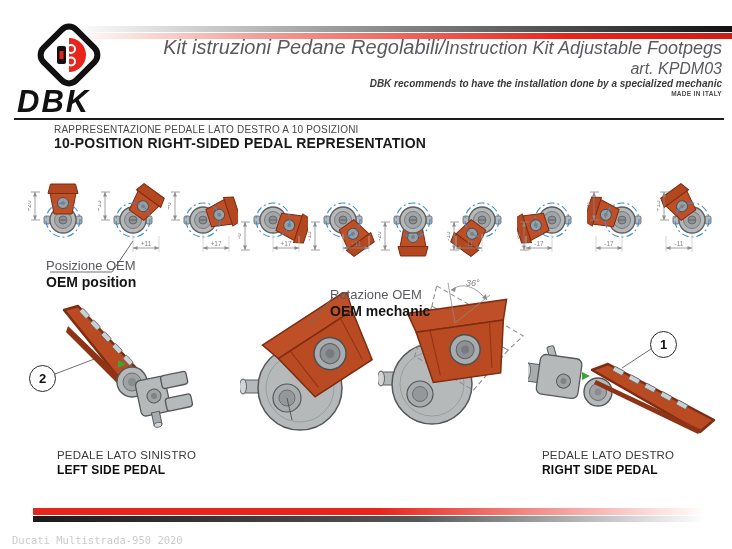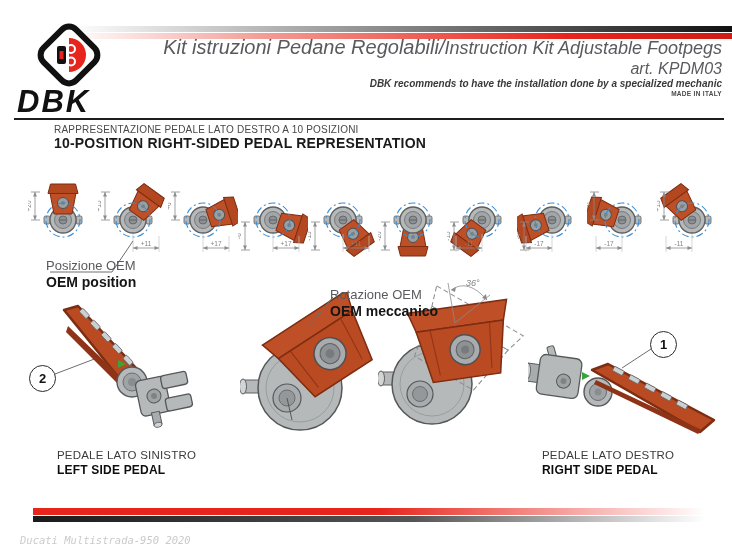--- a/index.html
+++ b/index.html
@@ -48,22 +48,22 @@
   .caption .cap-it{font-size:11.5px;color:#3a3b3d;letter-spacing:.2px;}
   .caption .cap-en{font-size:12px;font-weight:bold;color:#0e0e0e;letter-spacing:.2px;}
   .cap-left{left:57px;top:448px;}
   .cap-right{left:542px;top:448px;}
   
   .badge{position:absolute;width:25px;height:25px;border-radius:50%;border:1.7px solid #2a2a2a;
     background:#fff;display:flex;align-items:center;justify-content:center;
     font-weight:bold;font-size:13px;color:#111;z-index:6;}
   .badge-2{left:29px;top:365px;}
   .badge-1{left:650px;top:331px;}
-  .watermark{position:absolute;left:20px;top:534px;font-family:"DejaVu Sans Mono",monospace;
-    font-size:10.5px;color:#cbcbcb;font-style:italic;}
+  .watermark{position:absolute;left:12px;top:534px;font-family:"DejaVu Sans Mono",monospace;
+    font-size:10.5px;color:#cbcbcb;}
   .illus{position:absolute;}
   .overlay{position:absolute;left:0;top:0;z-index:5;pointer-events:none;}
 </style>
 </head>
 <body>
 
 <div class="page">
 
   <div class="stripe top-gray"></div>
   <div class="stripe top-red"></div>
@@ -378,21 +378,21 @@
           <text class="dimt" x="22" y="69.5" text-anchor="middle">-11</text>
     </svg></div>
     </div>
 
   <div class="callout oem-pos">
     <div class="c-it">Posizione OEM</div>
     <div class="c-en">OEM position</div>
   </div>
   <div class="callout oem-rot">
     <div class="c-it">Rotazione OEM</div>
-    <div class="c-en">OEM meccanico</div>
+    <div class="c-en">OEM mechanic</div>
   </div>
 
   <svg class="illus" style="left:240px;top:292px;" width="150" height="142" viewBox="0 0 150 142">
     <rect x="2" y="88" width="20" height="13" fill="#b6b9ba" stroke="#5c5e60" stroke-width="1"></rect>
     <ellipse cx="3" cy="94.5" rx="3.5" ry="7.5" fill="#d2d4d5" stroke="#5c5e60" stroke-width="1"></ellipse>
     <circle cx="60" cy="96" r="42" fill="#b6b9ba" stroke="#55585a" stroke-width="1.5"></circle>
     <circle cx="60" cy="96" r="34" fill="none" stroke="#9a9d9f" stroke-width="1"></circle>
     <circle cx="47" cy="106" r="14" fill="#a9acae" stroke="#55585a" stroke-width="1.2"></circle>
     <circle cx="47" cy="106" r="8" fill="#95989a" stroke="#6b6e70" stroke-width="1"></circle>
     <line x1="47" y1="106" x2="52" y2="128" stroke="#55585a" stroke-width="1"></line>

